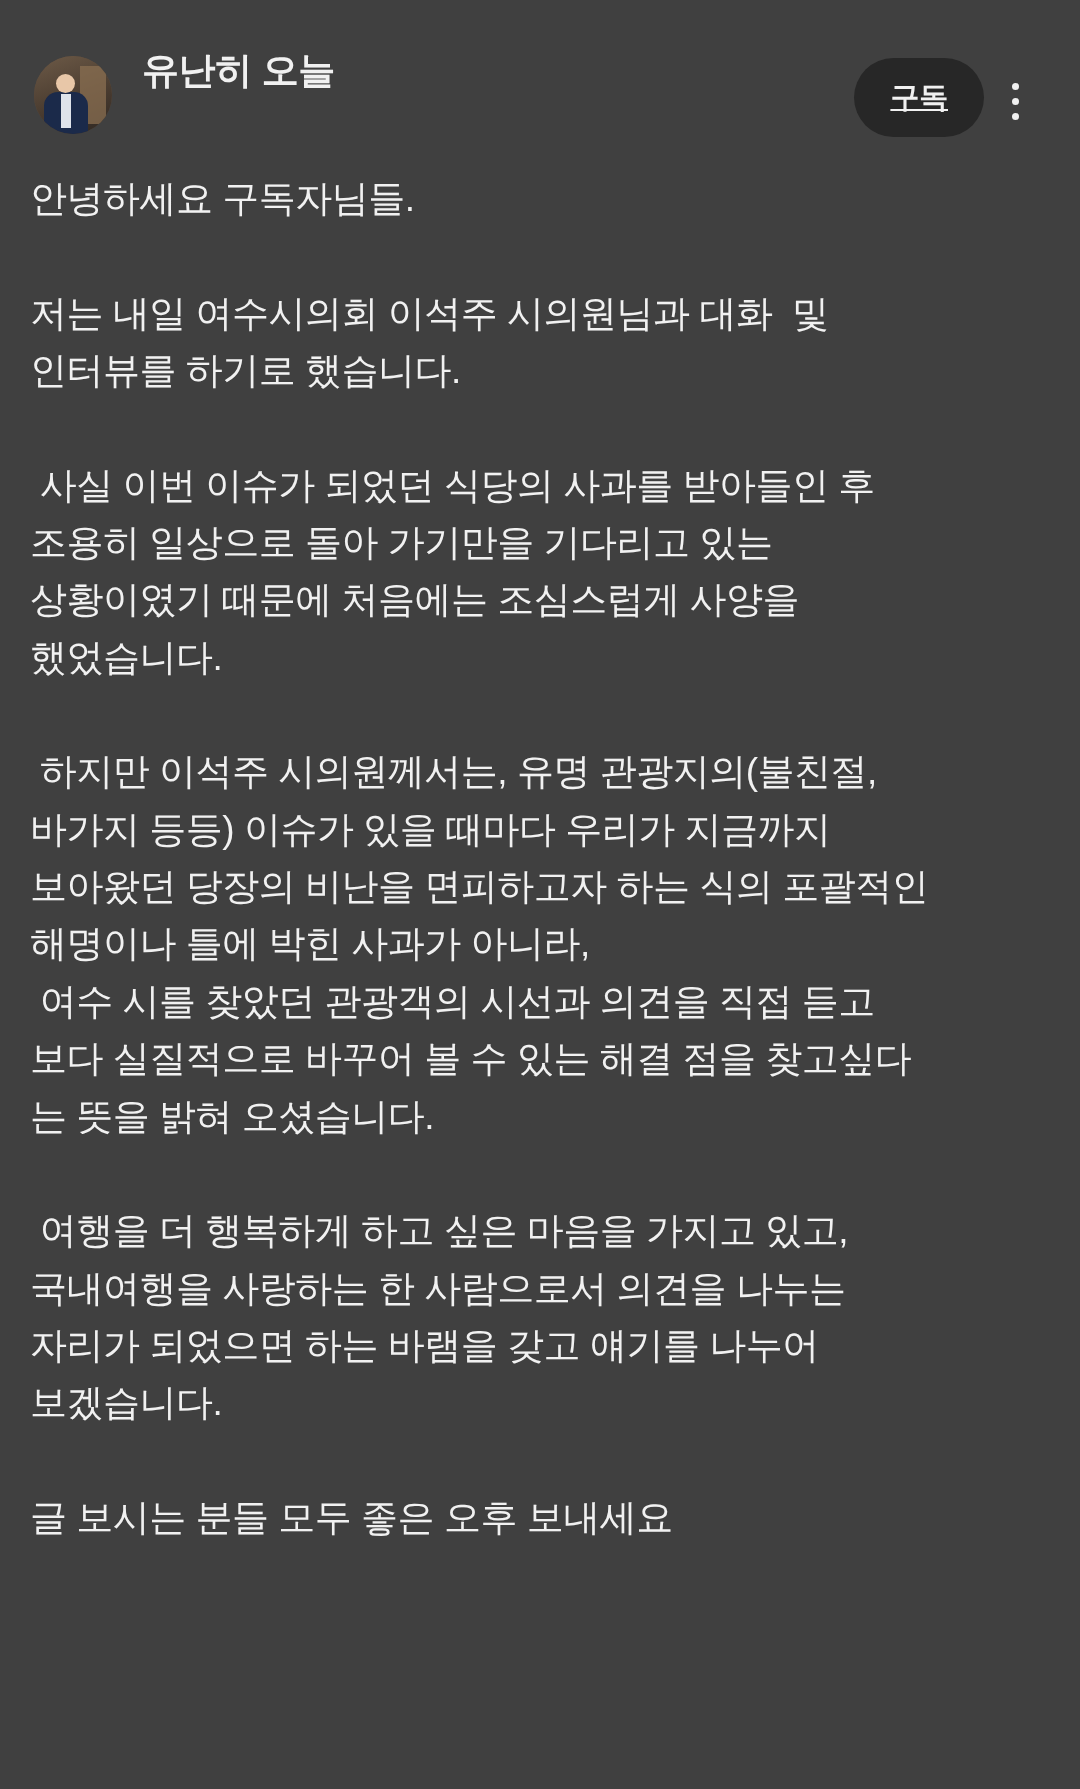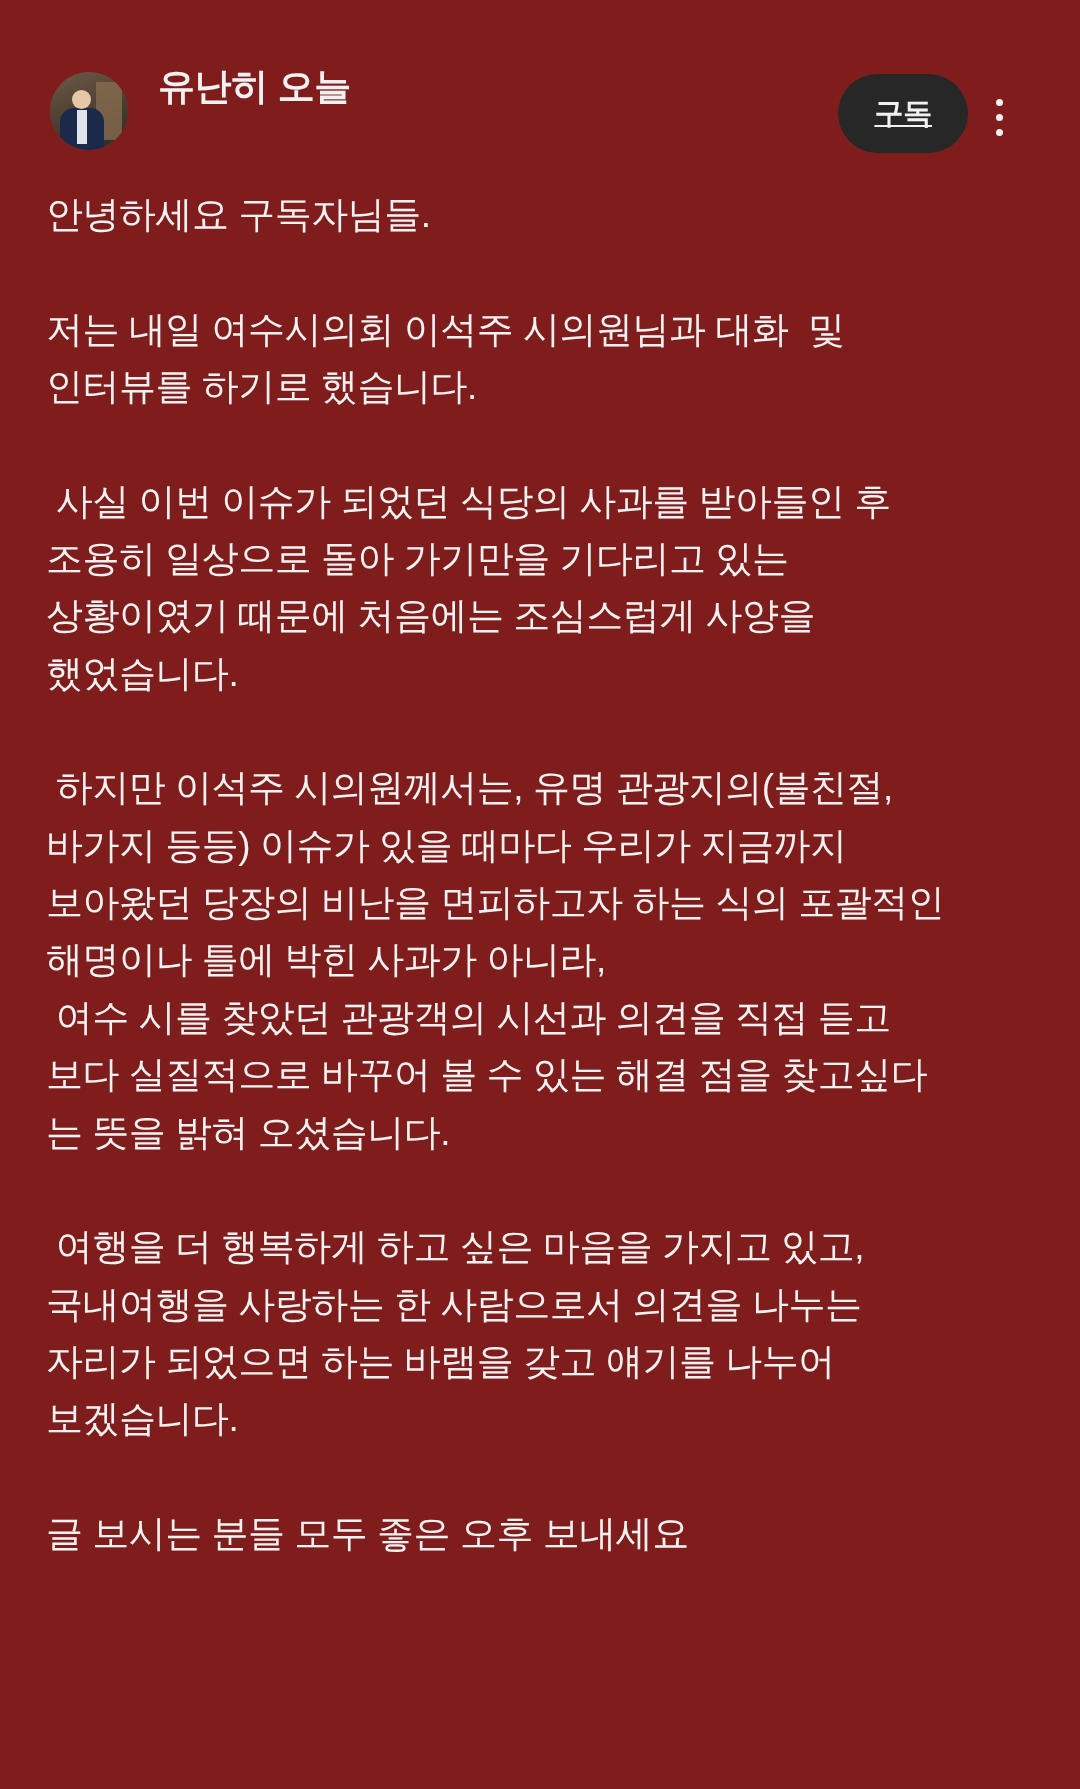--- a/index.html
+++ b/index.html
@@ -10,23 +10,23 @@
   body {
     width: 1080px;
     min-height: 1789px;
     font-family: "Liberation Sans", sans-serif;
     color: #ffffff;
     -webkit-font-smoothing: antialiased;
   }
   .page {
     width: 1080px;
     min-height: 1789px;
-    background: #7f1d1d;
+    background: #404040;
     box-sizing: border-box;
-    padding: 16px;
+    padding: 0;
     position: relative;
     overflow: hidden;
   }
 
   
   .post-header {
     display: flex;
     align-items: flex-start;
     padding: 42px 34px 0 34px;
     box-sizing: border-box;

